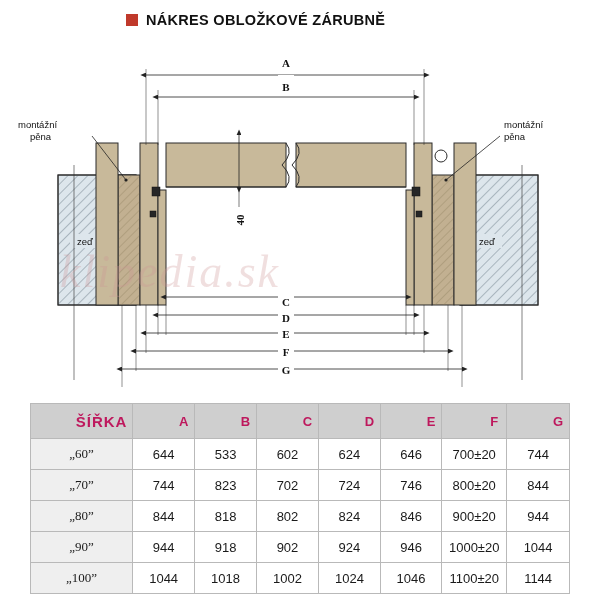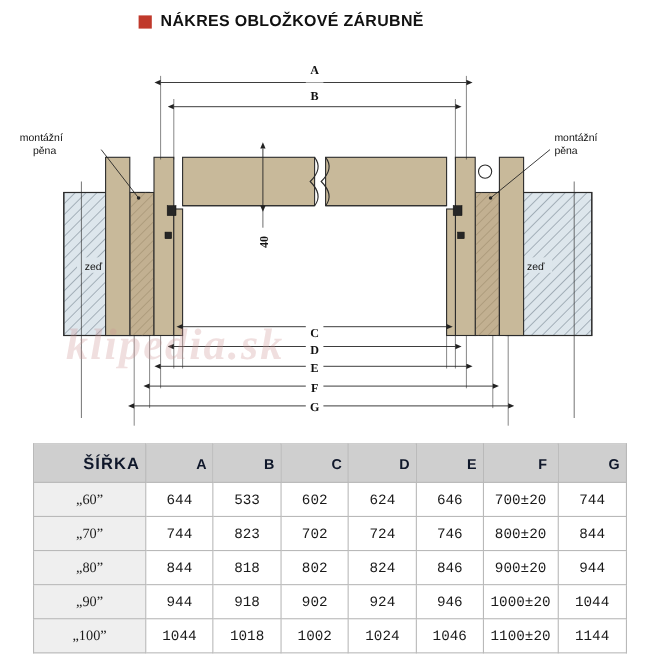--- a/index.html
+++ b/index.html
@@ -22,48 +22,47 @@
   .title-text{
     font-size:14.5px;font-weight:bold;letter-spacing:.3px;color:#111;
   }
   
   .drawing{position:absolute;left:0;top:35px;width:600px;height:360px;}
   .drawing svg{display:block;}
   
   .watermark{
     position:absolute;left:60px;top:245px;
     font-family:"Liberation Serif", serif;
-    font-size:40px;font-style:italic;font-weight:bold;
+    font-size:46px;font-style:italic;font-weight:normal;
     color:rgba(205,150,150,0.30);
     letter-spacing:2px;
     pointer-events:none;
     user-select:none;
-    margin-top:44px;
   }
   
   table.spec{
     position:absolute;left:30px;top:403px;
     border-collapse:collapse;
     width:540px;
     font-size:12.5px;
   }
   table.spec th, table.spec td{
     border:1px solid #b9b9b9;
     text-align:center;
     padding:0;
     height:30px;
-    font-family:Liberation Mono, monospace;
+    font-family:Liberation Sans, sans-serif;
   }
   table.spec thead th{
     background:#cfcfcf;
     font-family:"Liberation Sans", sans-serif;
     font-weight:bold;
     font-size:13px;
     height:34px;
-    color:#0f172a;
+    color:#be185d;
     padding-left:40px;
   }
   table.spec thead th.firstcol{
     font-size:15px;letter-spacing:1px;
   }
   table.spec tbody td{
     background:#ffffff;
     font-size:13px;
   }
   table.spec tbody td.rowlabel{

